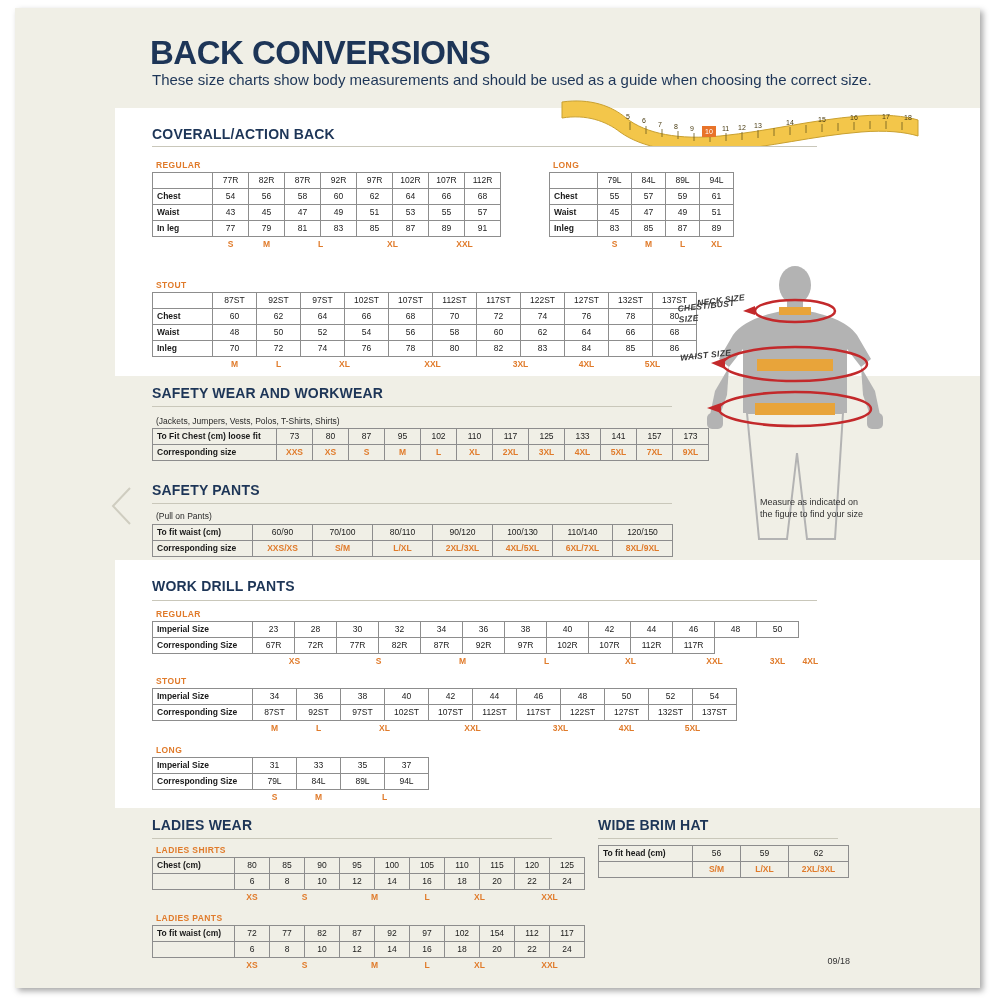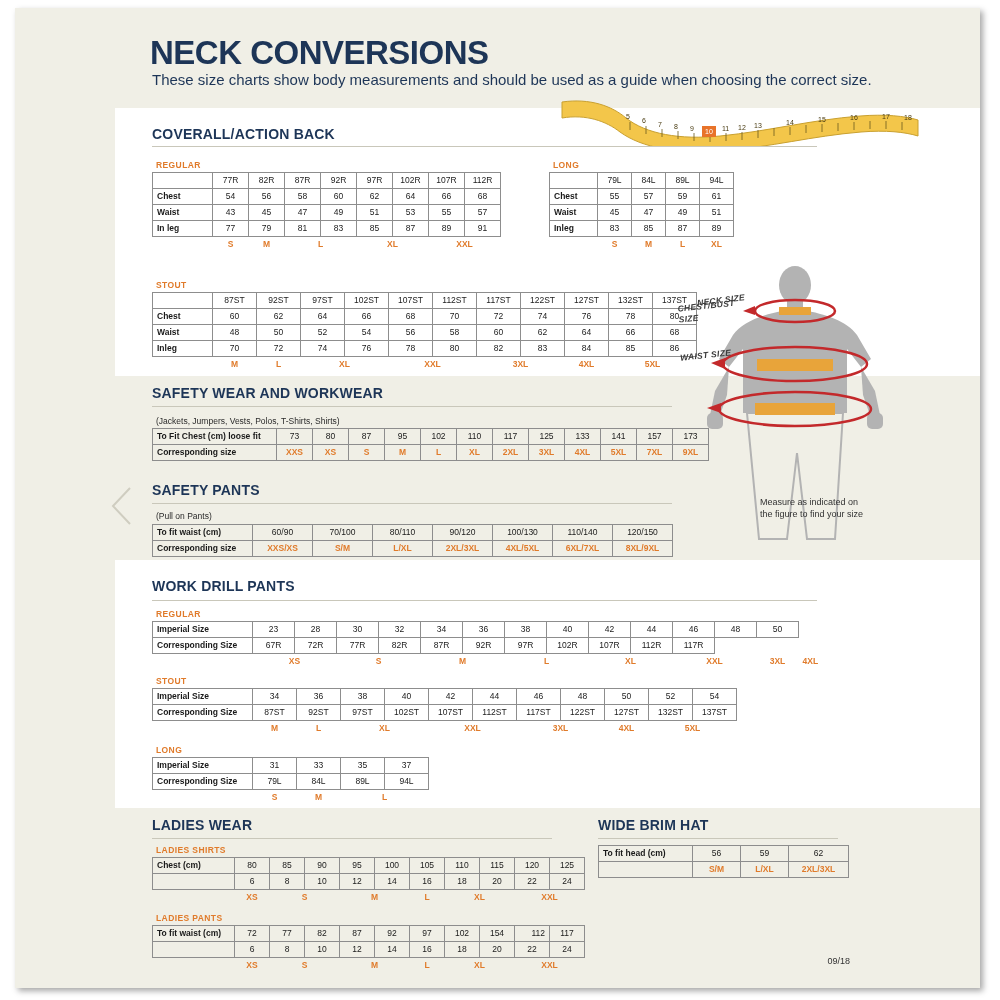--- a/index.html
+++ b/index.html
@@ -121,21 +121,21 @@
 <div class="page">
   <div class="sheet">
 
     <div class="cream-left"></div>
     <div class="band band-top"></div>
     <div class="band band-mid"></div>
     <div class="band band-bot"></div>
 
     <div class="content">
 
-      <h1 class="title">NECK CONVERSIONS</h1>
+      <h1 class="title">BACK CONVERSIONS</h1>
       <div class="subtitle">These size charts show body measurements and should be used as a guide when choosing the correct size.</div>
 
       <svg class="tape" viewBox="0 0 360 50">
         <path d="M2,6 C30,2 52,10 66,22 C86,38 120,44 160,40 C210,35 250,24 300,20 C325,18 345,20 358,24 L358,40 C345,36 326,34 301,36 C252,40 212,51 161,55 C118,58 82,52 60,36 C46,25 26,18 2,22 Z" fill="#f3c64a" stroke="#c9a02f" stroke-width="1"></path>
         <g stroke="#6b5a20" stroke-width="0.8">
           <line x1="70" y1="26" x2="70" y2="34"></line>
             <line x1="86" y1="30" x2="86" y2="38"></line>
           <line x1="102" y1="33" x2="102" y2="41"></line>
             <line x1="118" y1="35" x2="118" y2="43"></line>
           <line x1="134" y1="37" x2="134" y2="45"></line>
@@ -624,21 +624,21 @@
             <tr>
           <td class="rowhead" style="width:82px;">To fit waist (cm)</td>
           <td style="width:35px;">72</td>
           <td style="width:35px;">77</td>
           <td style="width:35px;">82</td>
           <td style="width:35px;">87</td>
           <td style="width:35px;">92</td>
           <td style="width:35px;">97</td>
           <td style="width:35px;">102</td>
           <td style="width:35px;">154</td>
-          <td style="width:35px;text-align:right;">112</td>
+          <td style="width:35px;">112</td>
           <td style="width:35px;">117</td>
         </tr>
         <tr>
           <td class="rowhead"></td>
           <td>6</td>
           <td>8</td>
           <td>10</td>
           <td>12</td>
           <td>14</td>
           <td>16</td>

